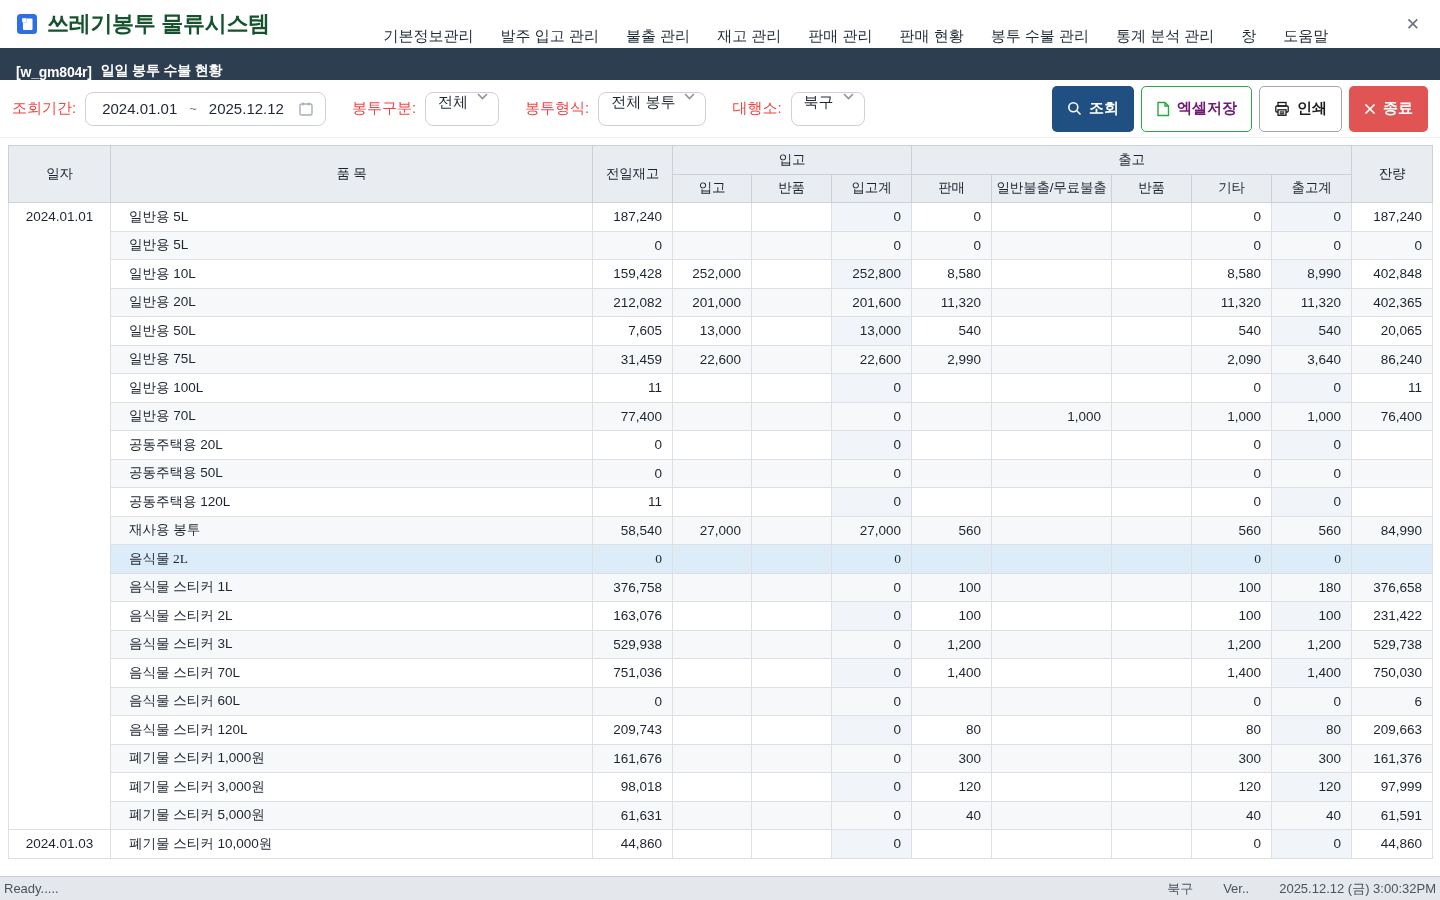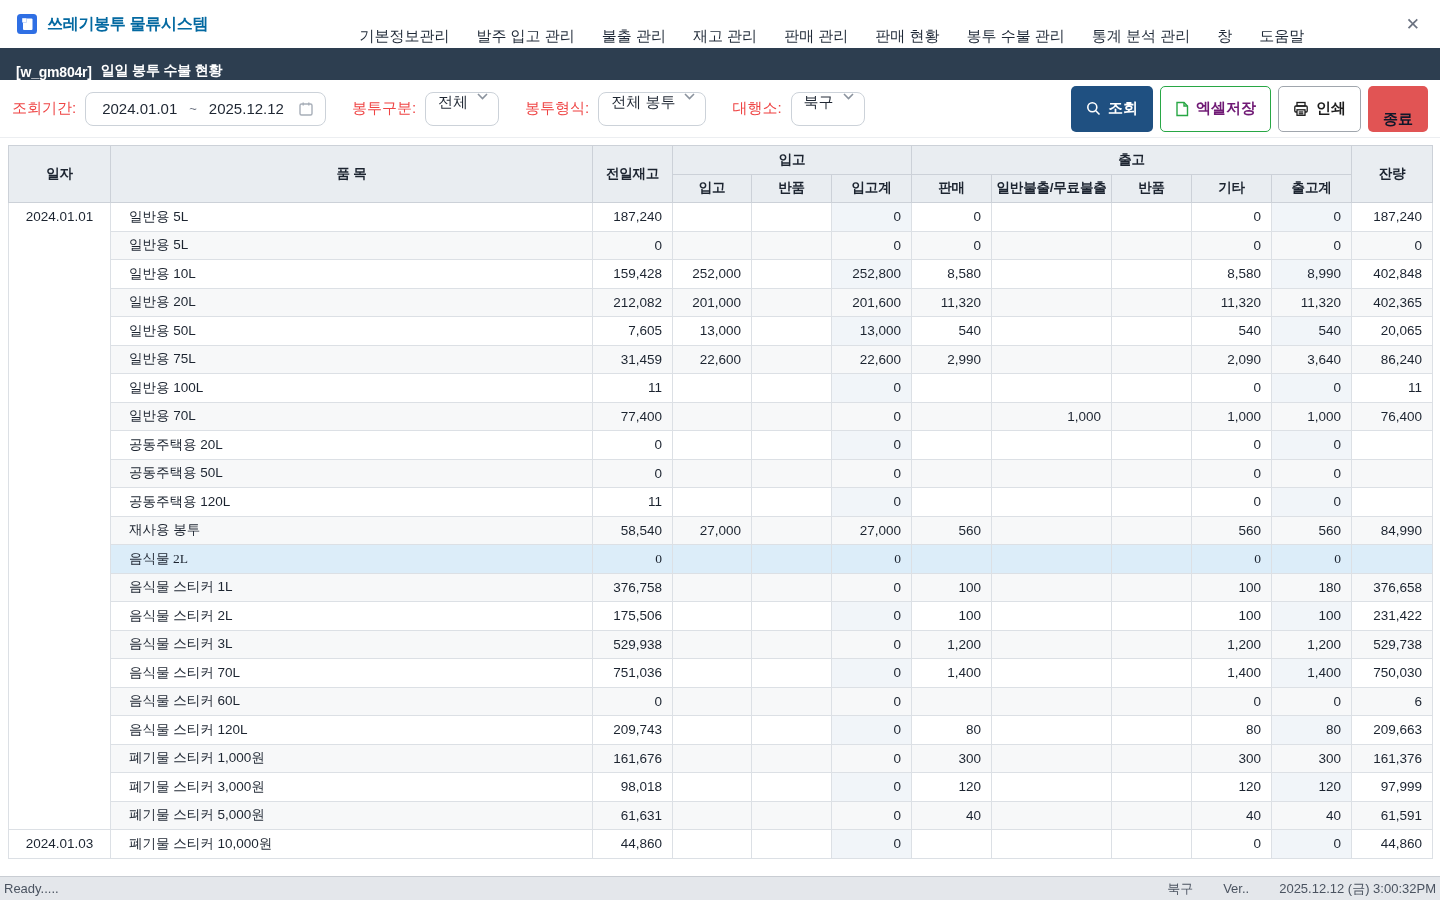--- a/index.html
+++ b/index.html
@@ -3,21 +3,21 @@
 <meta charset="utf-8">
 <style>
   * { margin:0; padding:0; box-sizing:border-box; }
   html,body { width:1440px; height:900px; overflow:hidden; background:#fff;
     font-family:"Liberation Sans","DejaVu Sans",sans-serif; }
   body { display:flex; flex-direction:column; }
 
   
   .topbar { height:48px; display:flex; align-items:center; padding:0 16px; background:#fff; }
   .brand { display:flex; align-items:center; gap:9px; }
-  .brand-title { font-size:16px; font-weight:700; color:#0369a1; letter-spacing:-0.3px; }
+  .brand-title { font-size:22px; font-weight:700; color:#14532d; letter-spacing:-0.3px; }
   .topbar-spacer-l { flex:1.55; }
   .topbar-spacer-r { flex:1; }
   .menu { display:flex; align-items:center; gap:27px;margin-top:24px; }
   .menu-item { font-size:15px; color:#1f2937; font-weight:500; cursor:default; white-space:nowrap; }
   .win-close { color:#6b7280; font-size:17px; line-height:1; padding:4px; cursor:default; }
 
   
   .titlebar { height:32px; background:#2d3e50; display:flex; align-items:flex-end; padding:0 16px; gap:9px; }
   .titlebar span { color:#fff; font-size:14px; font-weight:600; letter-spacing:-0.2px; }
 
@@ -30,26 +30,26 @@
   .datebox { display:flex; align-items:center; gap:12px; height:34px; border:1px solid #ccd2d9;
     border-radius:8px; padding:0 11px 0 16px; font-size:15px; color:#1f2733; background:#fff; }
   .dropdown { display:flex; align-items:flex-start; gap:9px; height:34px; border:1px solid #ccd2d9;
     border-radius:8px; padding:0 10px 0 12px; font-size:15px; color:#1f2733; background:#fff; }
   .fbuttons { margin-left:auto; display:flex; gap:7px; }
   .btn { display:flex; align-items:center; gap:7px; height:46px; border-radius:5px; padding:16px 14px;
     font-size:15px; font-weight:600; border:1px solid transparent; cursor:default; white-space:nowrap; }
   .btn-search { background:#1f5081; color:#fff; }
   .btn-excel  { background:#fff; color:#701a75; border-color:#28a745; }
   .btn-print  { background:#fff; color:#1c1c1c; border-color:#a0a6ad; }
-  .btn-exit   { background:#e15454; color:#0f172a;flex-direction:column; }
+  .btn-exit   { background:#e15454; color:#ffffff; }
 
   
   .content { flex:1; padding:7px 8px 0 8px; background:#fff; }
   table { border-collapse:collapse; table-layout:fixed; width:1424px; font-size:13.5px; color:#1c2430; }
-  thead th { background:#e9edf1; border:1px solid #ccd1d8; font-weight:700; height:28.5px;
+  thead th { background:#e9edf1; border:1px solid #ccd1d8; font-weight:400; height:28.5px;
     text-align:center; padding:0 4px; letter-spacing:-0.2px; }
   tbody td { border:1px solid #dce0e5; height:28.5px; padding:0 10px; background:#fff; }
   tbody tr:nth-child(even) td { background:#f7f8f9; }
   tbody td.agg { background:#f1f5f9; }
   tbody td.num { text-align:right; font-variant-numeric:tabular-nums; }
   tbody td.item-cell { text-align:left; padding-left:18px; }
   tbody td.date-cell { text-align:center; vertical-align:top; padding-top:6px; background:#fff; }
   tbody tr.sel td { background:#dcedf9;font-family:Liberation Serif, serif; }
 
   
@@ -393,21 +393,21 @@
           <td class="num agg">0</td>
           <td class="num">100</td>
           <td class="num"></td>
           <td class="num"></td>
           <td class="num">100</td>
           <td class="num agg">180</td>
           <td class="num">376,658</td>
         </tr>
         <tr>
           <td class="item-cell">음식물 스티커 2L</td>
-          <td class="num">175,506</td>
+          <td class="num">163,076</td>
           <td class="num"></td>
           <td class="num"></td>
           <td class="num agg">0</td>
           <td class="num">100</td>
           <td class="num"></td>
           <td class="num"></td>
           <td class="num">100</td>
           <td class="num agg">100</td>
           <td class="num">231,422</td>
         </tr>

